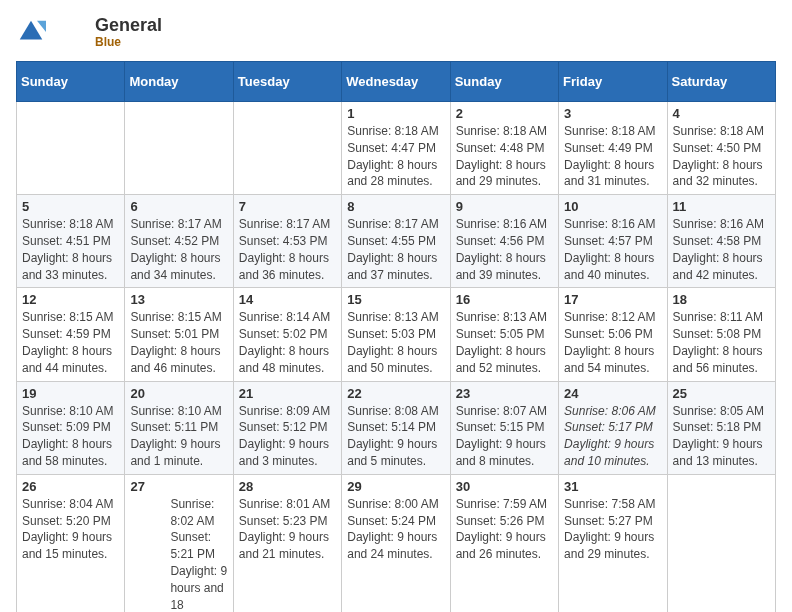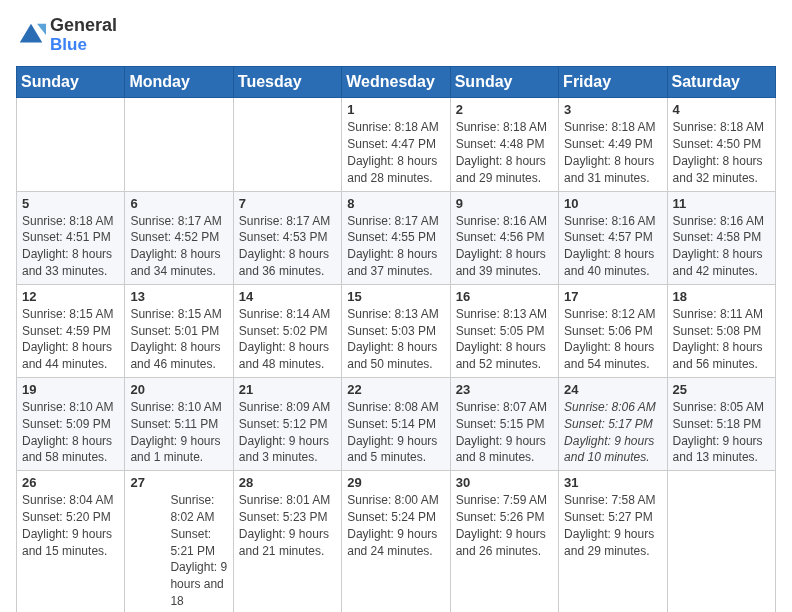--- a/index.html
+++ b/index.html
@@ -12,35 +12,36 @@
     }
     .header {
       display: flex;
       justify-content: space-between;
       align-items: flex-start;
       margin-bottom: 12px;
     }
     .logo {
       display: flex;
       align-items: center;
+      gap: 45px;
     }
     .logo-text {
       display: flex;
       flex-direction: column;
       line-height: 1.1;
     }
     .logo-general {
       font-size: 18px;
       font-weight: bold;
       color: #333;
     }
     .logo-blue {
-      font-size: 17px;
+      font-size: 12px;
       font-weight: bold;
-      color: #3b82f6;
+      color: #a16207;
     }
     .logo-icon {
       width: 30px;
       height: 30px;
       margin-right: 4px;
     }
     .title-block {
       text-align: right;
     }
     .month-title {
@@ -53,22 +54,22 @@
       color: #555;
     }
     .calendar {
       width: 100%;
       border-collapse: collapse;
       border: 1px solid #ccc;
     }
     .calendar th {
       background-color: #2a6db5;
       color: #fff;
-      font-size: 16px;
-      padding: 6px 4px;
+      font-size: 13px;
+      padding: 12px 4px;
       text-align: left;
       border: 1px solid #1e5a9a;
     }
     .calendar td {
       border: 1px solid #ccc;
       vertical-align: top;
       padding: 4px 5px;
       width: calc(100% / 7);
       background: #fff;
       min-height: 80px;

